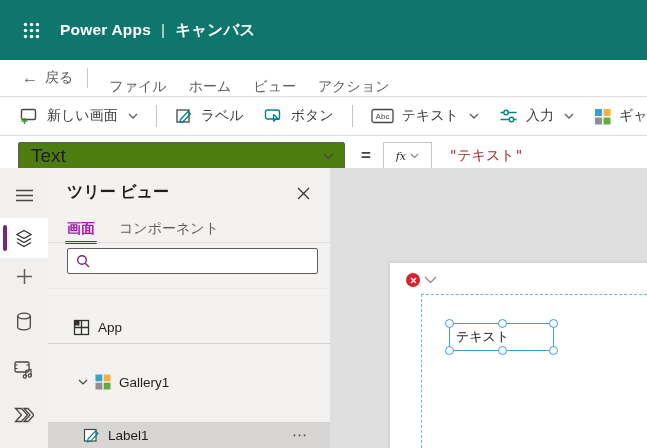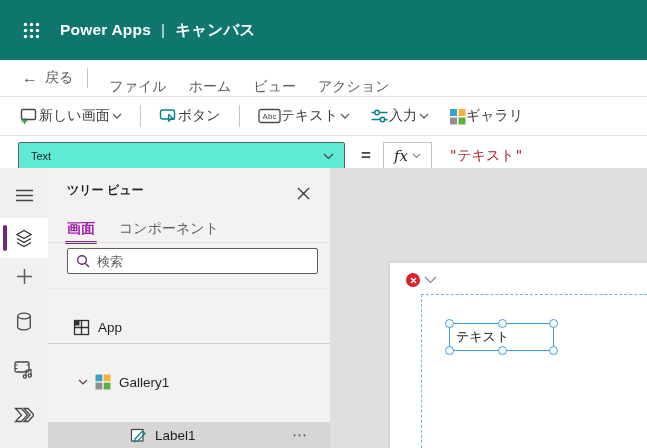--- a/index.html
+++ b/index.html
@@ -16,46 +16,46 @@
   .menu-bar { height:37px; display:flex; align-items:stretch; border-bottom:1px solid #e1dfdd; padding-left:18px; font-size:14px; color:#605e5c; }
   .menu-back { display:flex; align-items:center; gap:7px; padding:0 4px; cursor:pointer; }
   .menu-back .arrow { font-size:16px; line-height:1; }
   .menu-divider { width:1px; background:#c8c6c4; margin:8px 10px; }
   .menu-item { display:flex; align-items:flex-end; padding:0 11px; position:relative; cursor:pointer; }
   .menu-item.active { color:#201f1e; font-weight:700; }
   .menu-item.active::after { content:""; position:absolute; left:11px; right:11px; bottom:4px; height:3px; background:#742774; border-radius:1px; }
 
   
   .toolbar { height:39px; display:flex; align-items:center; border-bottom:1px solid #e1dfdd; padding-left:20px; font-size:14px; color:#3b3a39; white-space:nowrap; overflow:hidden; }
-  .tb-item { display:flex; align-items:center; padding:0 10px; height:100%; cursor:pointer; }
+  .tb-item { display:flex; align-items:center; gap:8px; padding:0 10px; height:100%; cursor:pointer; }
   .tb-item:first-child { padding-left:0; }
   .tb-divider { width:1px; background:#c8c6c4; height:22px; margin:0 8px; flex:0 0 auto; }
   .chev { flex:0 0 auto; margin-left:2px; }
 
   
   .formula-bar { height:41px; display:flex; align-items:center; border-bottom:1px solid #c8c6c4; background:#fff; }
-  .prop-select { width:327px; height:29px; margin-left:18px; border:1px solid #605e5c; border-radius:2px; display:flex; align-items:center; padding:0 10px 0 12px; font-size:11px; color:#201f1e; background:#5eead4; cursor:pointer; }
+  .prop-select { width:327px; height:29px; margin-left:18px; border:1px solid #605e5c; border-radius:2px; display:flex; align-items:center; padding:0 10px 0 12px; font-size:19px; color:#201f1e; background:#4d7c0f; cursor:pointer; }
   .prop-select .grow { flex:1; }
   .equals { font-size:17px; font-weight:700; color:#444; margin:0 12px 0 16px; }
   .fx-btn { height:29px; width:49px; border:1px solid #c8c6c4; display:flex; align-items:center; justify-content:center; gap:4px; background:#fff; cursor:pointer; }
-  .fx-btn .fx { font-family:"DejaVu Serif", serif; font-style:italic; font-size:15px; color:#201f1e; }
+  .fx-btn .fx { font-family:"DejaVu Serif", serif; font-style:italic; font-size:11px; color:#201f1e; }
   .formula-input { flex:1; height:29px; border:none; outline:none; font-family:"DejaVu Sans Mono", monospace; font-size:14px; color:#a4262c; padding-left:17px; background:#fff; }
 
   
   .workspace { position:absolute; top:168px; left:0; right:0; bottom:0; }
 
   
   .rail { position:absolute; left:0; top:0; bottom:0; width:48px; background:#f1f0ef; }
   .rail-btn { position:absolute; left:0; width:48px; height:40px; display:flex; align-items:center; justify-content:center; cursor:pointer; color:#484644; }
   .rail-btn.selected { background:#fff; }
   .rail-btn.selected::before { content:""; position:absolute; left:3px; top:7px; bottom:7px; width:4px; background:#742774; border-radius:2px; }
 
   
   .tree-panel { position:absolute; left:48px; top:0; bottom:0; width:282px; background:#f3f2f1; }
-  .tv-title { position:absolute; left:19px; top:14px; font-size:12px; font-weight:700; color:#201f1e; }
+  .tv-title { position:absolute; left:19px; top:14px; font-size:16px; font-weight:700; color:#201f1e; }
   .tv-close { position:absolute; right:14px; top:12px; width:26px; height:26px; display:flex; align-items:center; justify-content:center; cursor:pointer; color:#323130; }
   .tv-tabs { position:absolute; left:19px; top:52px; display:flex; gap:24px; font-size:14px; color:#605e5c; }
   .tv-tab { padding-bottom:6px; position:relative; cursor:pointer; }
   .tv-tab.active { color:#a21caf; font-weight:700; }
   .tv-tab.active::after { content:""; position:absolute; left:-2px; right:-2px; bottom:0; height:3px; background:#742774; border-radius:1px; }
   .tv-tabs-divider { position:absolute; left:0; right:0; top:74px; height:1px; background:#e1dfdd; }
   .tv-search { position:absolute; left:19px; right:12px; top:80px; height:26px; background:#fff; border:1px solid #605e5c; border-radius:2px; display:flex; align-items:center; padding:0 8px; gap:7px; }
   .tv-search input { border:none; outline:none; flex:1; font-size:13px; color:#323130; background:transparent; font-family:"Liberation Sans", sans-serif; }
   .tv-search input::placeholder { color:#605e5c; }
   .tree-list { position:absolute; left:0; right:0; top:120px; border-top:1px solid #edebe9; }
@@ -134,20 +134,29 @@
     <span>新しい画面</span>
     <span class="chev">
       <svg width="10" height="6" viewBox="0 0 10 6">
           <path d="M1 1 L5 5 L9 1" fill="none" stroke="#605e5c" stroke-width="1.3"></path>
         </svg>
     </span>
   </div>
   <div class="tb-divider"></div>
   <div class="tb-item">
     <span>
+      <svg width="18" height="18" viewBox="0 0 18 18">
+        <rect x="2" y="3" width="12" height="12" fill="none" stroke="#484644" stroke-width="1.3"></rect>
+        <path d="M5.5 12.5 L13 4.5 L15.5 7 L8 14.8 L5 15.3 Z" fill="none" stroke="#038387" stroke-width="1.3"></path>
+      </svg>
+    </span>
+    <span>ラベル</span>
+  </div>
+  <div class="tb-item">
+    <span>
       <svg width="19" height="18" viewBox="0 0 19 18">
         <rect x="1.5" y="3" width="14" height="9" rx="2" fill="none" stroke="#038387" stroke-width="1.4"></rect>
         <path d="M9.5 8 v6.5 M9.5 14.5 l2.2-2.2 h2.8 l-5-5" fill="none" stroke="#038387" stroke-width="1.3"></path>
       </svg>
     </span>
     <span>ボタン</span>
   </div>
   <div class="tb-divider"></div>
   <div class="tb-item">
     <span>
@@ -268,21 +277,20 @@
       <div class="tv-tab"><span>コンポーネント</span></div>
     </div>
     <div class="tv-tabs-divider"></div>
     <div class="tv-search">
       <span>
         <svg width="14" height="14" viewBox="0 0 14 14">
           <circle cx="6" cy="6" r="4.3" fill="none" stroke="#742774" stroke-width="1.4"></circle>
           <path d="M9.2 9.2 L13 13" stroke="#742774" stroke-width="1.4"></path>
         </svg>
       </span>
-      <input placeholder="検索" style="">
     </div>
 
     <div class="tree-list">
 
       <div class="tree-row" style="padding-left:25px">
         <span class="t-icon">
           <svg width="17" height="17" viewBox="0 0 17 17">
             <rect x="1.5" y="1.5" width="14" height="14" fill="none" stroke="#323130" stroke-width="1.3"></rect>
             <path d="M8.5 1.5 v14 M1.5 8.5 h14" stroke="#323130" stroke-width="1.3"></path>
             <rect x="1.5" y="1.5" width="5" height="5" fill="#323130"></rect>
@@ -304,21 +312,21 @@
             <rect x="0.5" y="0.5" width="6.8" height="6.8" fill="#35a4c8"></rect>
             <rect x="8.7" y="0.5" width="6.8" height="6.8" fill="#fbb03b"></rect>
             <rect x="0.5" y="8.7" width="6.8" height="6.8" fill="#8f8f8f"></rect>
             <rect x="8.7" y="8.7" width="6.8" height="6.8" fill="#5fae3f"></rect>
           </svg>
         </span>
         <span>Gallery1</span>
       </div>
       <div style="height:2px"></div>
 
-      <div class="tree-row selected" style="padding-left:82px; height:26px">
+      <div class="tree-row selected" style="padding-left:35px; height:26px">
         <span class="t-icon">
           <svg width="17" height="17" viewBox="0 0 17 17">
             <rect x="1.5" y="2.5" width="11.5" height="11.5" fill="#fff" stroke="#484644" stroke-width="1.2"></rect>
             <path d="M5 12 L12.5 4 L15 6.5 L7.5 14.3 L4.5 14.8 Z" fill="none" stroke="#038387" stroke-width="1.2"></path>
           </svg>
         </span>
         <span>Label1</span>
         <span class="overflow-dots">⋯</span>
       </div>
       <div class="row-divider"></div>

